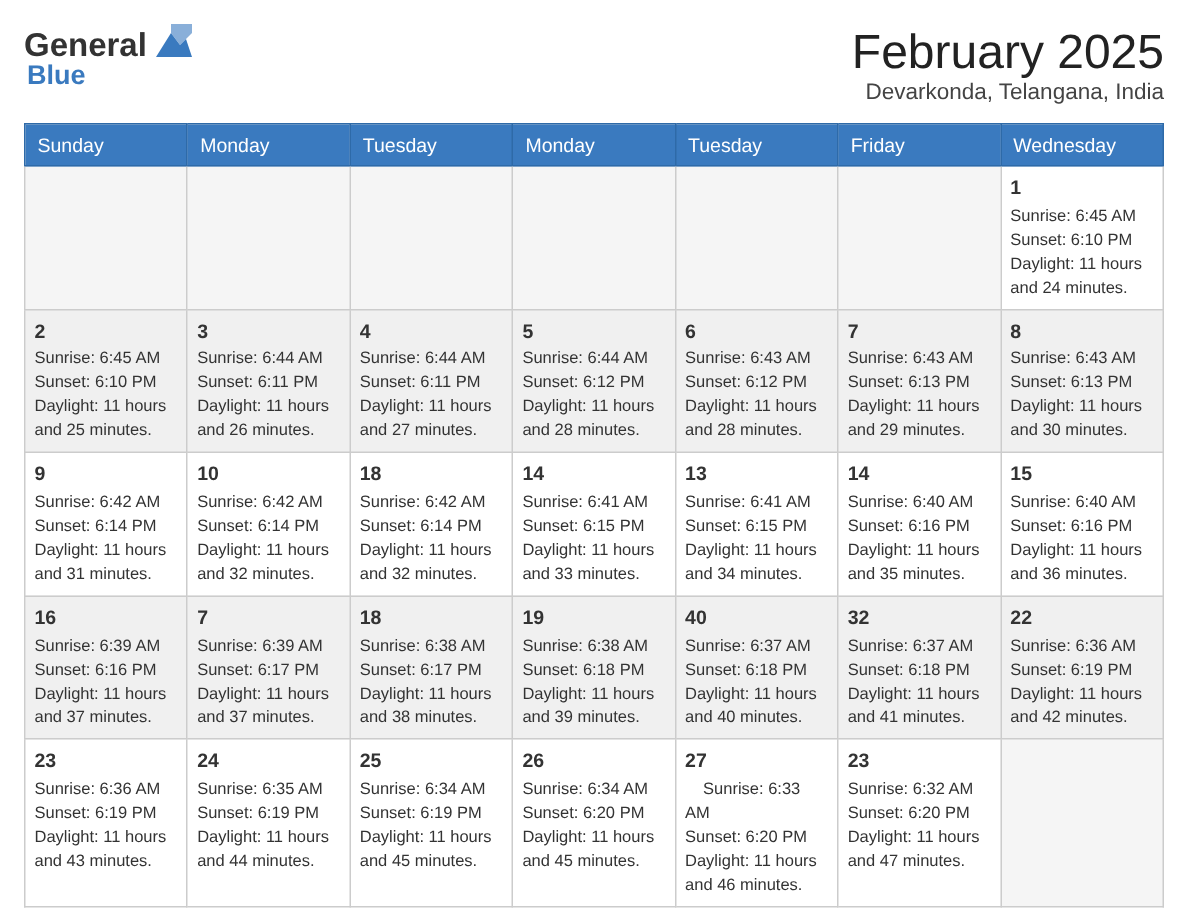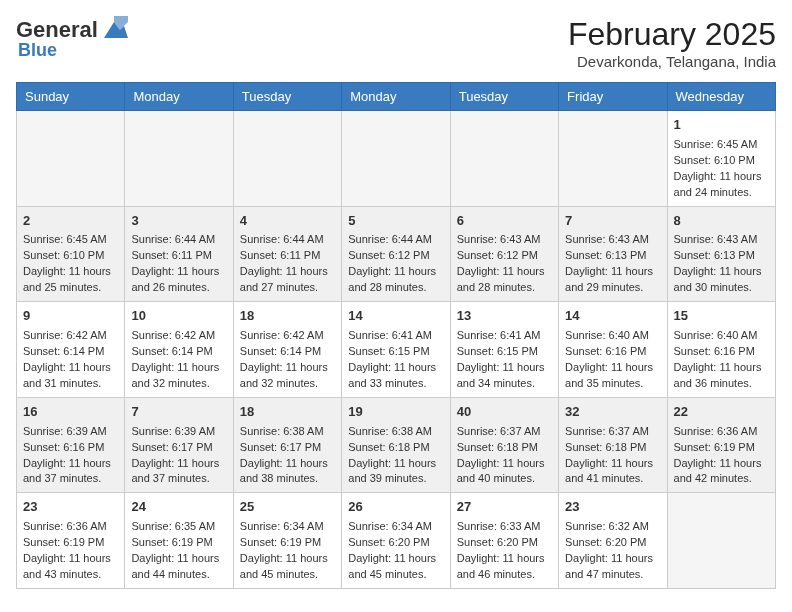--- a/index.html
+++ b/index.html
@@ -237,21 +237,21 @@
 Daylight: 11 hours
 and 44 minutes.</span></td>
         <td><span class="day-num">25</span><span class="day-info" style="white-space: pre-wrap;">Sunrise: 6:34 AM
 Sunset: 6:19 PM
 Daylight: 11 hours
 and 45 minutes.</span></td>
         <td><span class="day-num">26</span><span class="day-info" style="white-space: pre-wrap;">Sunrise: 6:34 AM
 Sunset: 6:20 PM
 Daylight: 11 hours
 and 45 minutes.</span></td>
-        <td><span class="day-num">27</span><span class="day-info" style="white-space: pre-wrap;">Sunrise: 6:33 AM
+        <td><span class="day-num">27</span><span class="day-info" style="white-space: pre-wrap; margin-left: 12px;">Sunrise: 6:33 AM
 Sunset: 6:20 PM
 Daylight: 11 hours
 and 46 minutes.</span></td>
         <td><span class="day-num">23</span><span class="day-info" style="white-space: pre-wrap;">Sunrise: 6:32 AM
 Sunset: 6:20 PM
 Daylight: 11 hours
 and 47 minutes.</span></td>
         <td class="empty"></td>
       </tr>
     </tbody>

